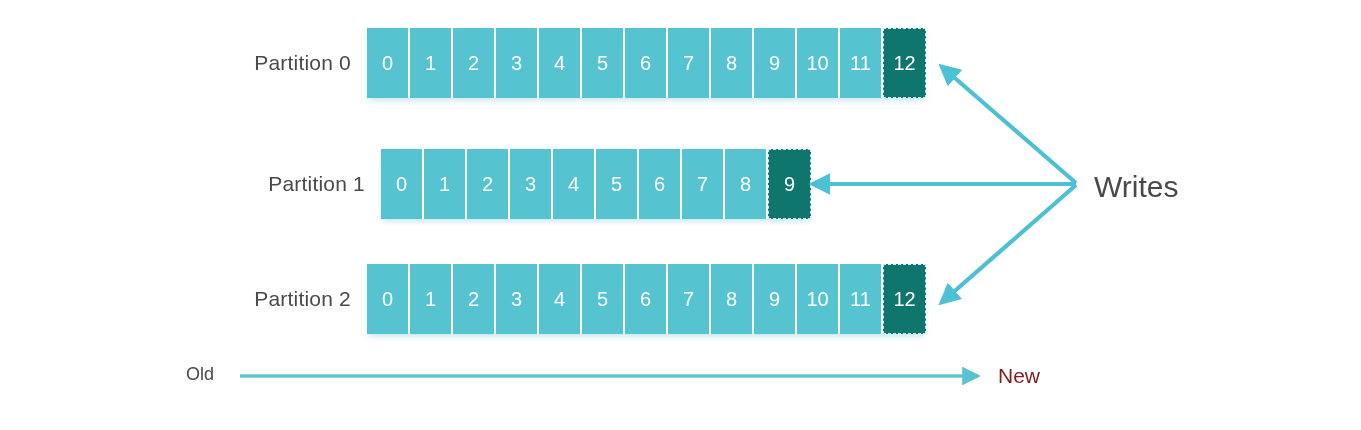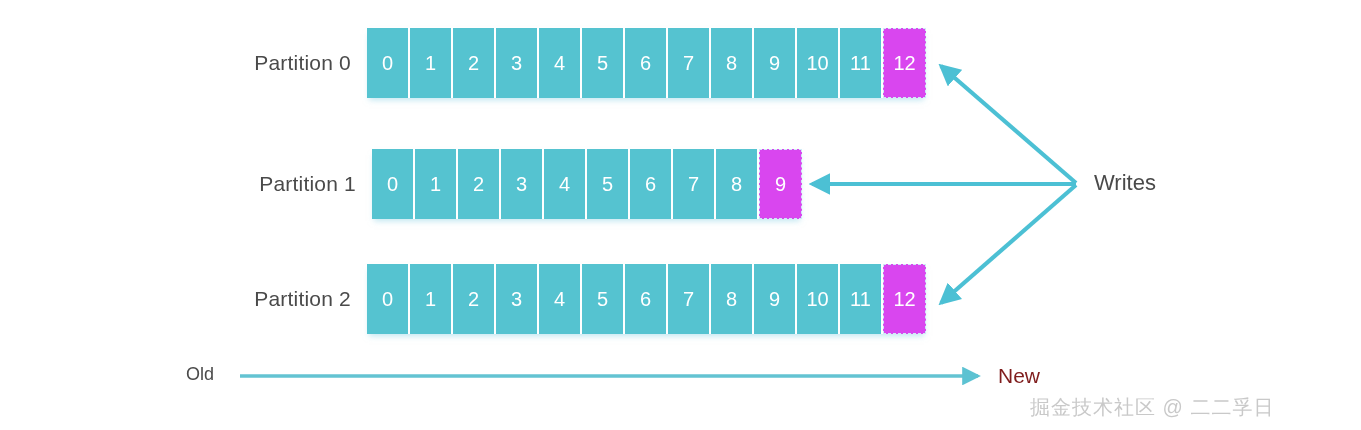--- a/index.html
+++ b/index.html
@@ -52,40 +52,40 @@
     justify-content: center;
     font-size: 20px;
     color: #ffffff;
     background: #55c3d0;
     border-right: 2px solid #ffffff;
   }
   .cell:last-child {
     border-right: none;
   }
   .cell.pending {
-    background: #d946ef;
+    background: #0f766e;
     border-right: none;
     border: 1px dashed #cfeaf6;
   }
 
   
   #overlay-svg {
     position: absolute;
     left: 0; top: 0;
     width: 1361px;
     height: 430px;
     pointer-events: none;
   }
 
   
   #writes-label {
     position: absolute;
     left: 1094px;
     top: 170px;
-    font-size: 22px;
+    font-size: 30px;
     color: #4a4a4a;
     white-space: nowrap;
   }
 
   
   #timeline-old {
     position: absolute;
     left: 186px;
     top: 364px;
     font-size: 18px;
@@ -127,21 +127,21 @@
         <div class="cell">6</div>
         <div class="cell">7</div>
         <div class="cell">8</div>
         <div class="cell">9</div>
         <div class="cell">10</div>
         <div class="cell">11</div>
         <div class="cell pending">12</div>
       </div>
   </div>
 
-  <div class="partition-row" id="row-1" style="left:372px; top:149px;">
+  <div class="partition-row" id="row-1" style="left:381px; top:149px;">
     <span class="partition-label">Partition 1</span>
     <div class="cells">
         <div class="cell">0</div>
         <div class="cell">1</div>
         <div class="cell">2</div>
         <div class="cell">3</div>
         <div class="cell">4</div>
         <div class="cell">5</div>
         <div class="cell">6</div>
         <div class="cell">7</div>
@@ -186,15 +186,14 @@
     <line x1="1076" y1="185" x2="941" y2="303" stroke="#4cc0d4" stroke-width="4.2" marker-end="url(#arrowhead)"></line>
 
     <line x1="240" y1="376" x2="978" y2="376" stroke="#63c3d2" stroke-width="3.6" marker-end="url(#arrowhead-timeline)"></line>
   </svg>
 
   <div id="writes-label">Writes</div>
 
   <div id="timeline-old">Old</div>
   <div id="timeline-new">New</div>
 
-  <div id="watermark">掘金技术社区 @ 二二孚日</div>
 
 </div>
 
 </body></html>

